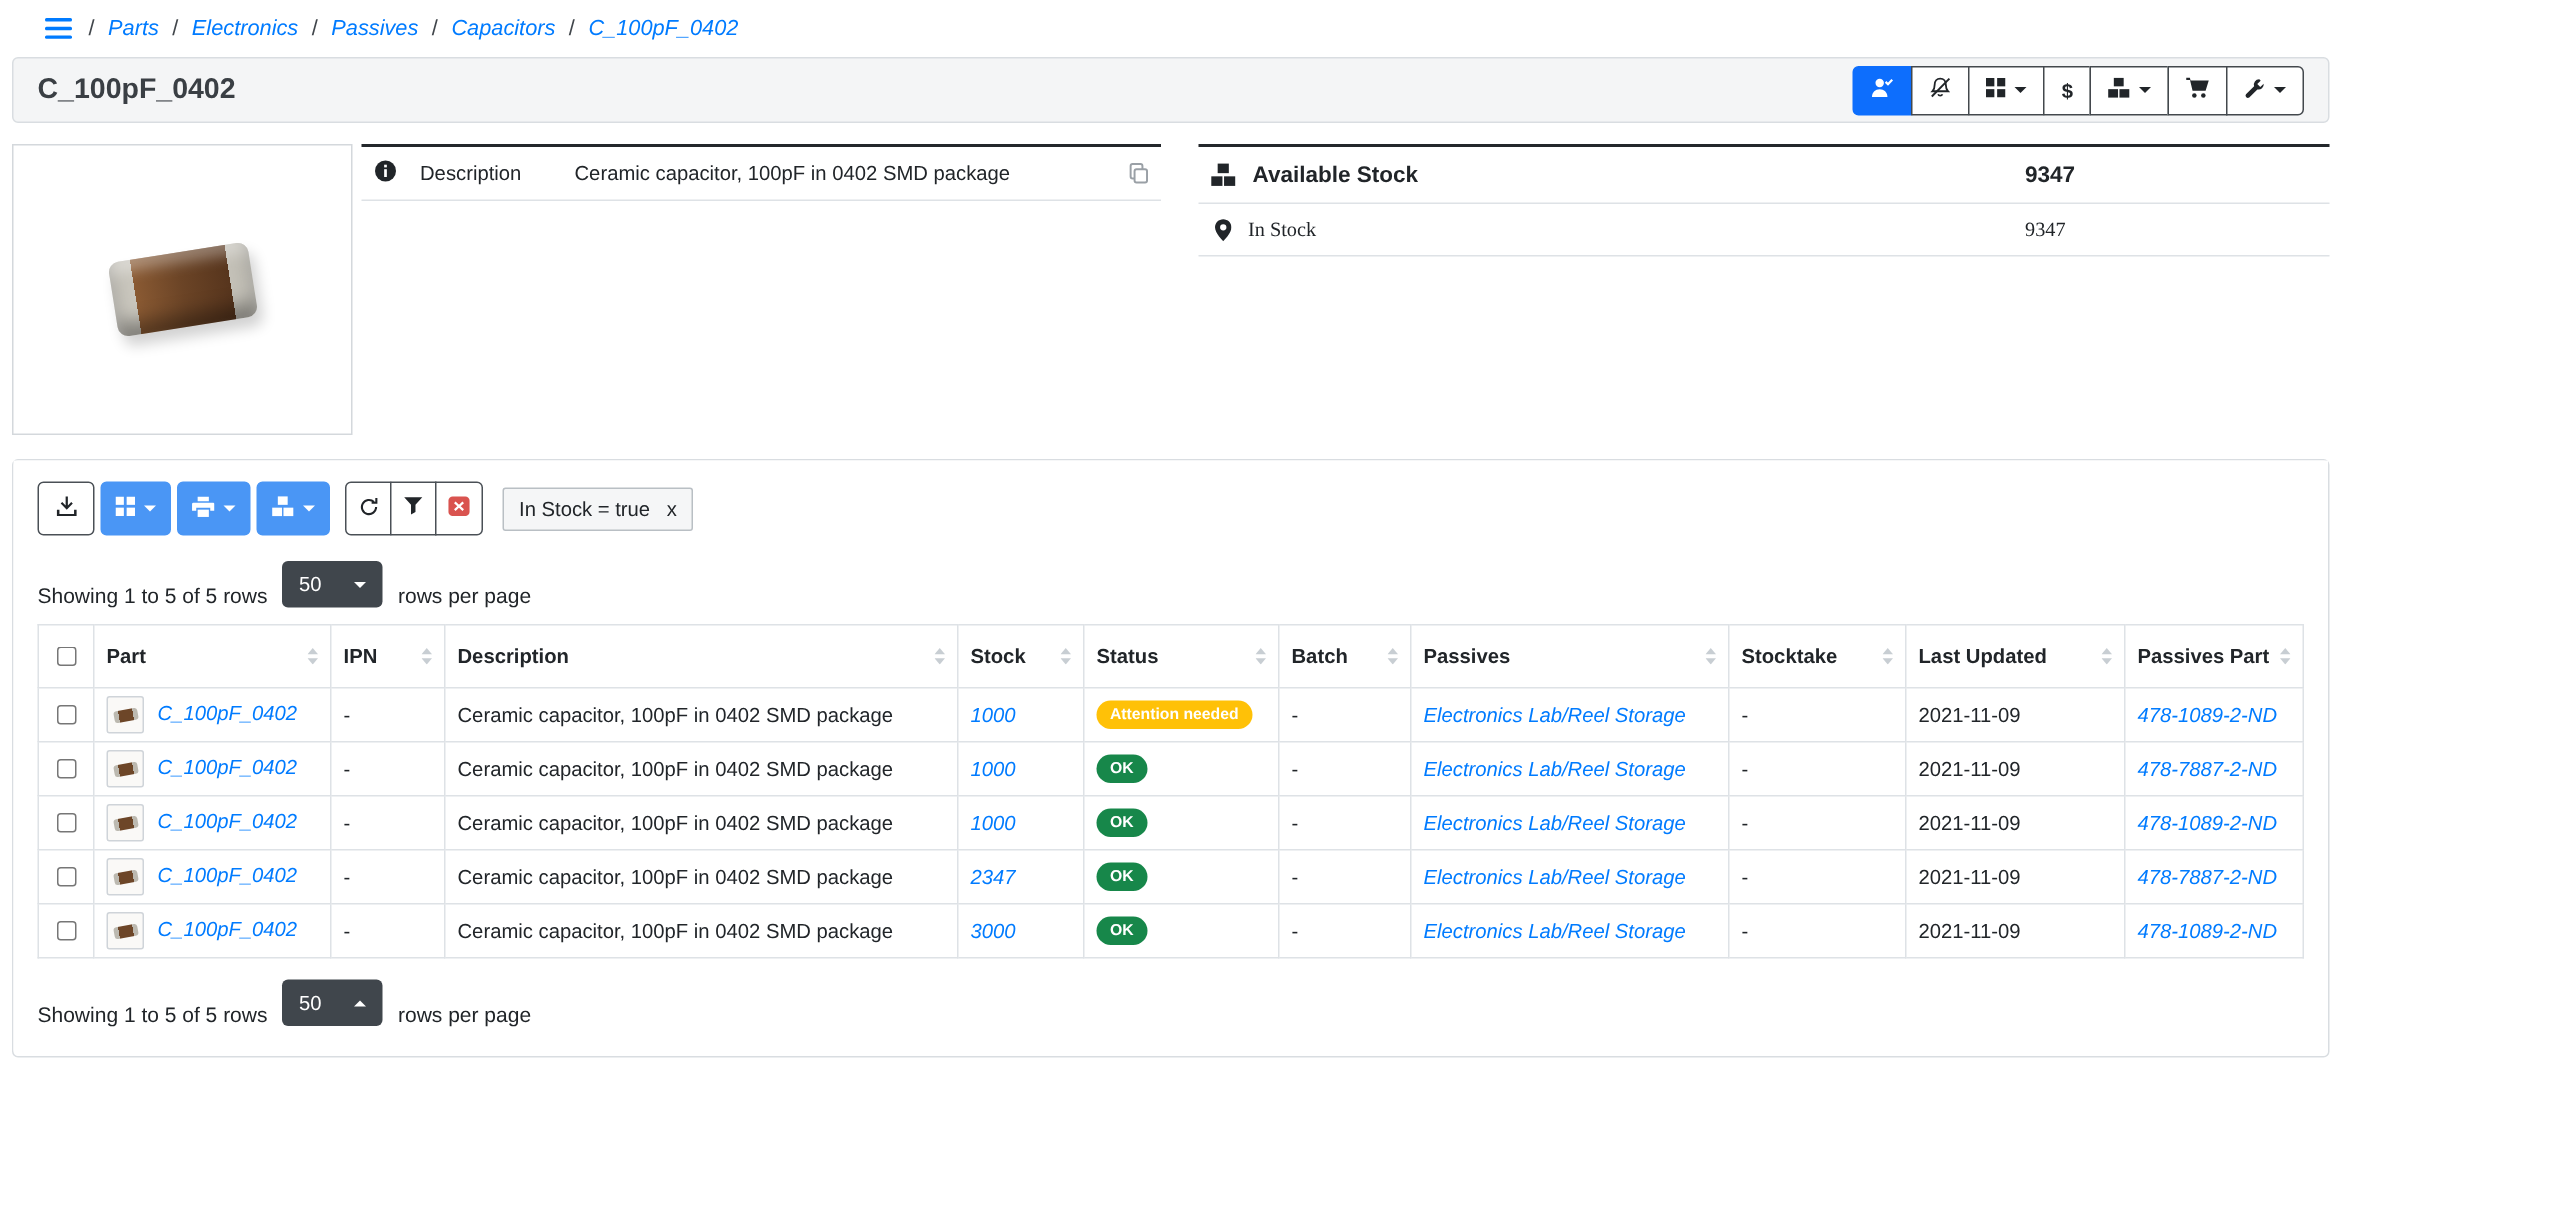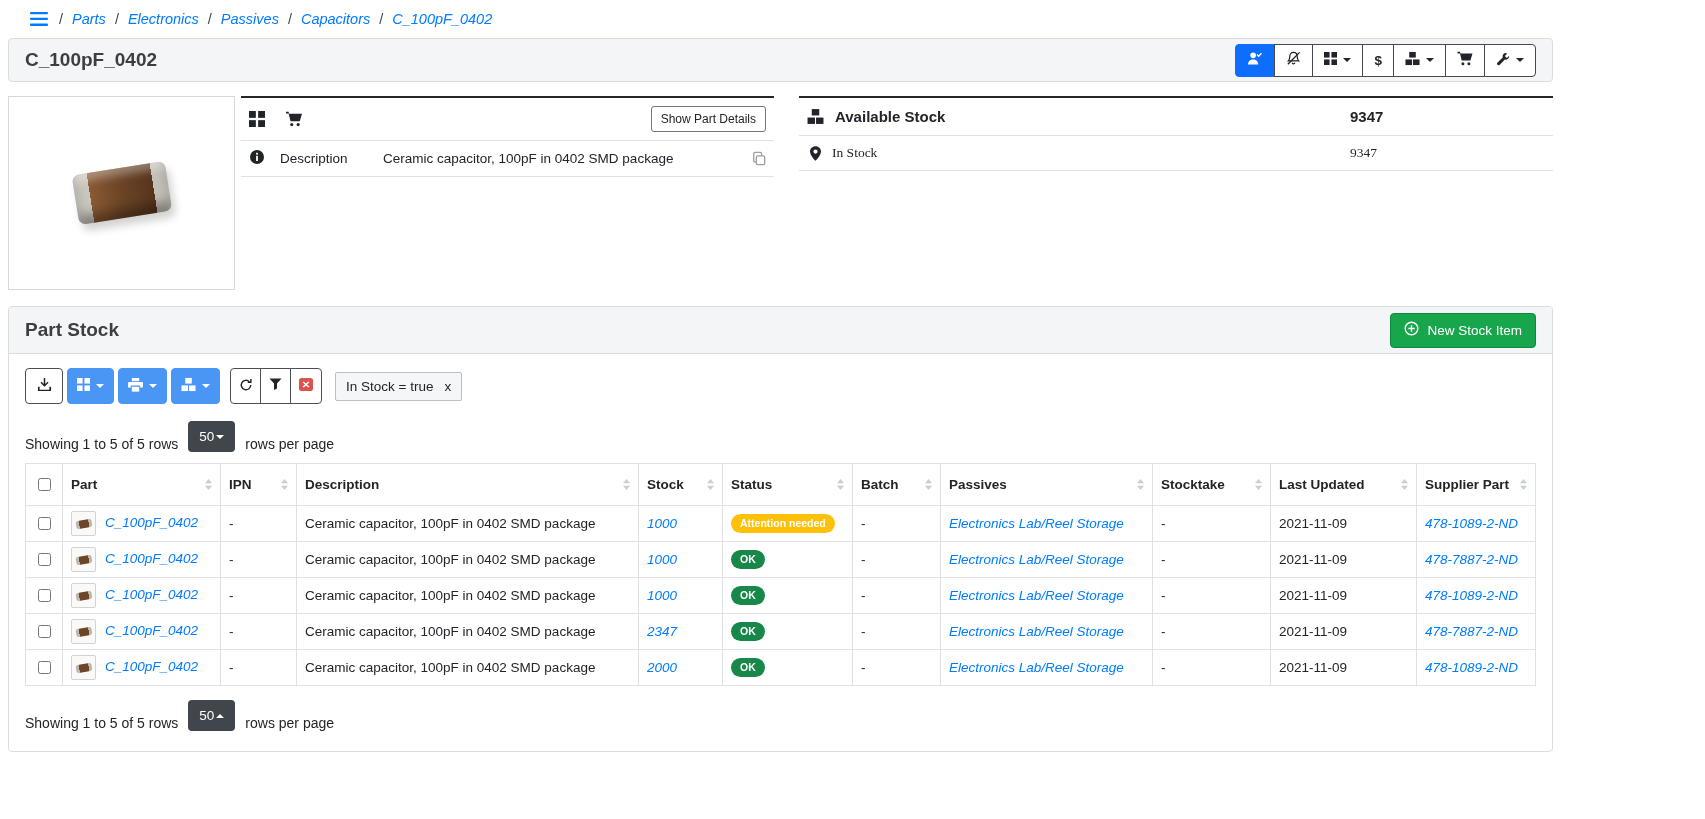--- a/index.html
+++ b/index.html
@@ -88,21 +88,21 @@
     background:#f5f6f7; padding:6px 10px; font-size:13.5px; color:#212529; border-radius:2px; }
   .filter-chip .x { cursor:pointer; }
   .tt-right { margin-left:auto; display:flex; align-items:center; gap:9px; }
   .search-input { width:190px; height:36px; border:1px solid #ced4da; border-radius:4px; padding:0 11px;
     font-size:13.5px; color:#495057; font-family:inherit; }
   .search-input::placeholder { color:#8a9197; }
 
   .pagination-row { display:flex; align-items:flex-end; gap:10px; margin:17px 0 11px; font-size:14px; }
   .pagination-row.bottom { margin:14px 0 2px; }
   .page-size-btn { background:#40464c; color:#fff; border:none; border-radius:4px; height:31px; padding:0 11px;
-    display:inline-flex; align-items:center; gap:2px; font-size:13.5px; cursor:pointer; font-family:inherit; }
+    display:inline-flex; align-items:center; gap:22px; font-size:13.5px; cursor:pointer; font-family:inherit; }
 
   table.stock { width:100%; border-collapse:collapse; font-size:13.5px; }
   .stock th, .stock td { border:1px solid #dee2e6; padding:5px 8px; text-align:left; vertical-align:middle; }
   .stock thead th { padding:11px 8px; cursor:pointer; }
   .th-inner { display:flex; align-items:center; justify-content:space-between; gap:4px; font-weight:700; }
   .stock td { height:34px; }
   .c-check { width:34px; text-align:center !important; }
   .thumb { width:25px; height:25px; border:1px solid #cfd4d9; border-radius:2px; display:inline-flex;
     align-items:center; justify-content:center; margin-right:9px; vertical-align:middle; background:#faf9f7; cursor:pointer; }
   .mini-cap { width:16px; height:8px; border-radius:2px; transform:rotate(-10deg);
@@ -201,38 +201,20 @@
     </div>
   </div>
 
   <div class="details-row">
 
     <div class="part-image-box">
       <div class="capacitor"></div>
     </div>
 
     <div class="detail-table">
-      <div class="dt-head">
-        <span class="ic">
-          <svg width="16" height="16" viewBox="0 0 14 14" fill="#212529">
-              <rect x="0" y="0" width="6" height="6"></rect>
-              <rect x="8" y="0" width="6" height="6"></rect>
-              <rect x="0" y="8" width="6" height="6"></rect>
-              <rect x="8" y="8" width="6" height="6"></rect>
-            </svg>
-        </span>
-        <span class="ic">
-          <svg width="18" height="16" viewBox="0 0 16 15" fill="#212529">
-              <path d="M0.5 0.8h2.4l.5 1.8h12.1l-2.1 6.9H4.7L3 2.4H0.5z"></path>
-              <circle cx="5.9" cy="12.7" r="1.5"></circle>
-              <circle cx="11.9" cy="12.7" r="1.5"></circle>
-            </svg>
-        </span>
-        <button class="show-details-btn">Show Part Details</button>
-      </div>
       <div class="dt-row">
         <span class="ic">
           <svg width="16" height="16" viewBox="0 0 16 16">
               <circle cx="8" cy="8" r="7" fill="#212529"></circle>
               <rect x="7.1" y="3.8" width="1.8" height="1.8" fill="#fff"></rect>
               <rect x="7.1" y="6.8" width="1.8" height="5.2" fill="#fff"></rect>
             </svg>
         </span>
         <span class="lbl">Description</span>
         <span class="val">Ceramic capacitor, 100pF in 0402 SMD package</span>
@@ -263,32 +245,20 @@
               <path d="M6 0C2.7 0 0 2.6 0 5.9 0 10.3 6 16 6 16s6-5.7 6-10.1C12 2.6 9.3 0 6 0zm0 8.2a2.3 2.3 0 110-4.6 2.3 2.3 0 010 4.6z" fill-rule="evenodd"></path>
             </svg>
         </span>
         <span>In Stock</span>
         <span class="num">9347</span>
       </div>
     </div>
   </div>
 
   <div class="panel">
-    <div class="panel-head">
-      <h2 class="panel-title">Part Stock</h2>
-      <button class="btn-success">
-        <span>
-          <svg width="15" height="15" viewBox="0 0 16 16" fill="none" stroke="#fff" stroke-width="1.5">
-              <circle cx="8" cy="8" r="6.7"></circle>
-              <path d="M8 4.6v6.8M4.6 8h6.8"></path>
-            </svg>
-        </span>
-        <span>New Stock Item</span>
-      </button>
-    </div>
 
     <div class="panel-body">
 
       <div class="table-toolbar">
         <div class="tt-left">
           <button class="icon-btn">
             <span>
               <svg width="15" height="15" viewBox="0 0 16 16" fill="#212529">
                   <path d="M7.2 1h1.6v6.4l2.4-2.4 1.1 1.1L8 10.4 3.7 6.1l1.1-1.1 2.4 2.4z"></path>
                   <path d="M1 10.5h1.8v3h10.4v-3H15V15H1z"></path>
@@ -460,21 +430,21 @@
                 <div class="th-inner">
                   <span>Last Updated</span>
                   <svg class="sort" width="7" height="11" viewBox="0 0 7 11">
                     <path d="M3.5 0L7 4.2H0z" fill="#c8ced3"></path>
                     <path d="M3.5 11L0 6.8h7z" fill="#c8ced3"></path>
                   </svg>
                 </div>
               </th>
             <th>
                 <div class="th-inner">
-                  <span>Supplier Part</span>
+                  <span>Passives Part</span>
                   <svg class="sort" width="7" height="11" viewBox="0 0 7 11">
                     <path d="M3.5 0L7 4.2H0z" fill="#c8ced3"></path>
                     <path d="M3.5 11L0 6.8h7z" fill="#c8ced3"></path>
                   </svg>
                 </div>
               </th>
           </tr>
         </thead>
         <tbody>
           <tr>
@@ -537,21 +507,21 @@
             <td>2021-11-09</td>
             <td><a>478-7887-2-ND</a></td>
           </tr>
           <tr>
             <td class="c-check"><input type="checkbox" style=""></td>
             <td><span class="thumb">
                   <span class="mini-cap"></span>
                 </span><a>C_100pF_0402</a></td>
             <td>-</td>
             <td>Ceramic capacitor, 100pF in 0402 SMD package</td>
-            <td><a>2000</a></td>
+            <td><a>3000</a></td>
             <td><span class="badge badge-ok">OK</span></td>
             <td>-</td>
             <td><a>Electronics Lab/Reel Storage</a></td>
             <td>-</td>
             <td>2021-11-09</td>
             <td><a>478-1089-2-ND</a></td>
           </tr>
         </tbody>
       </table>
 

